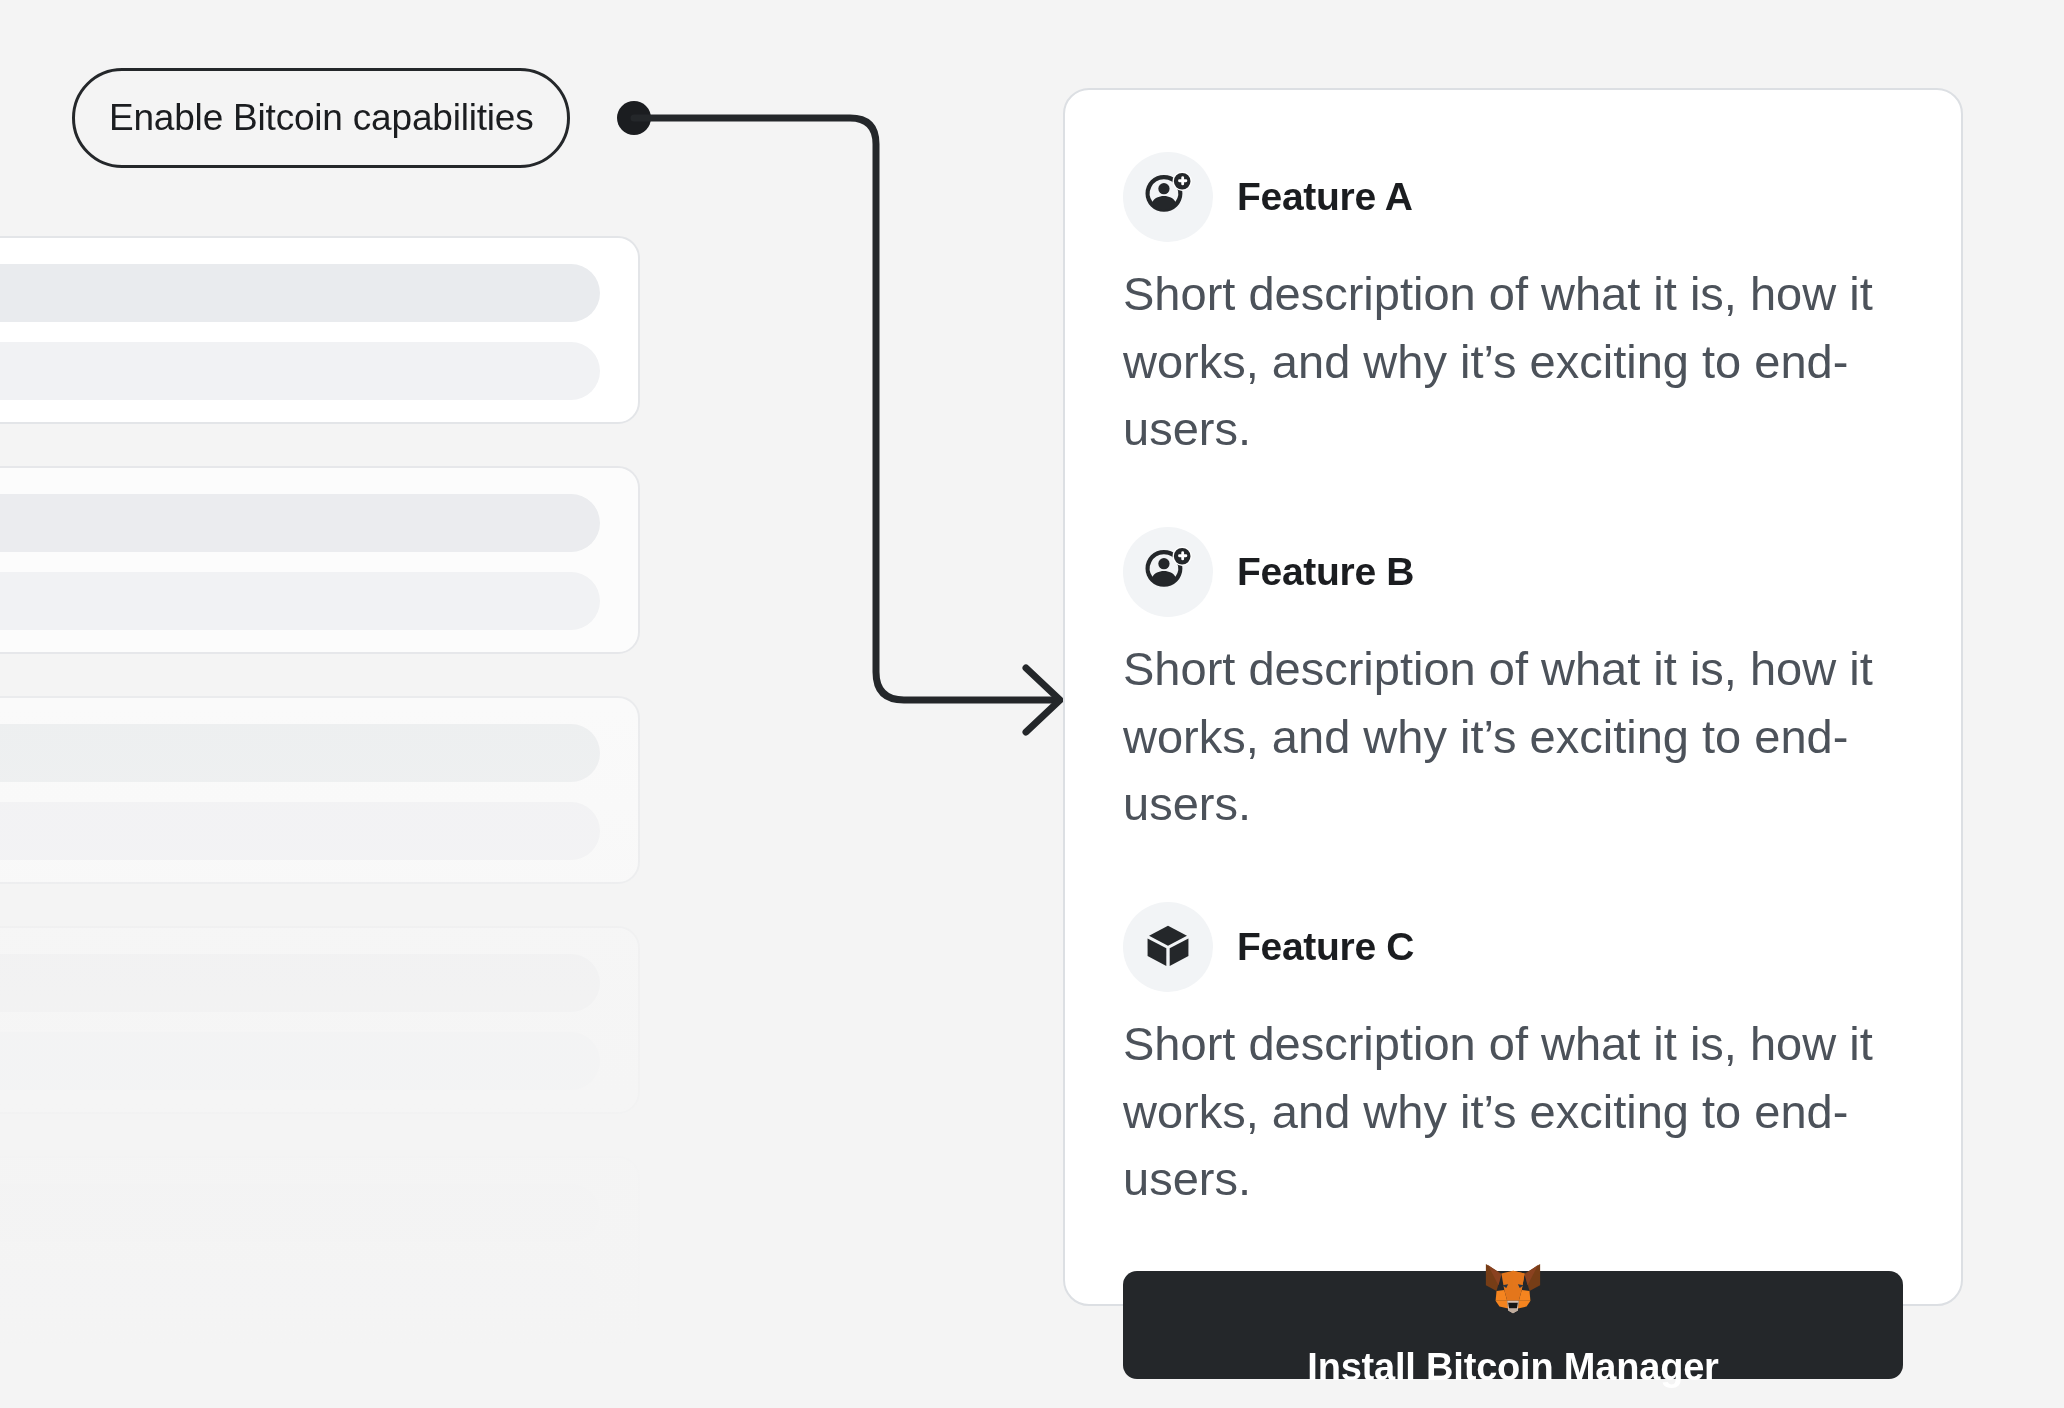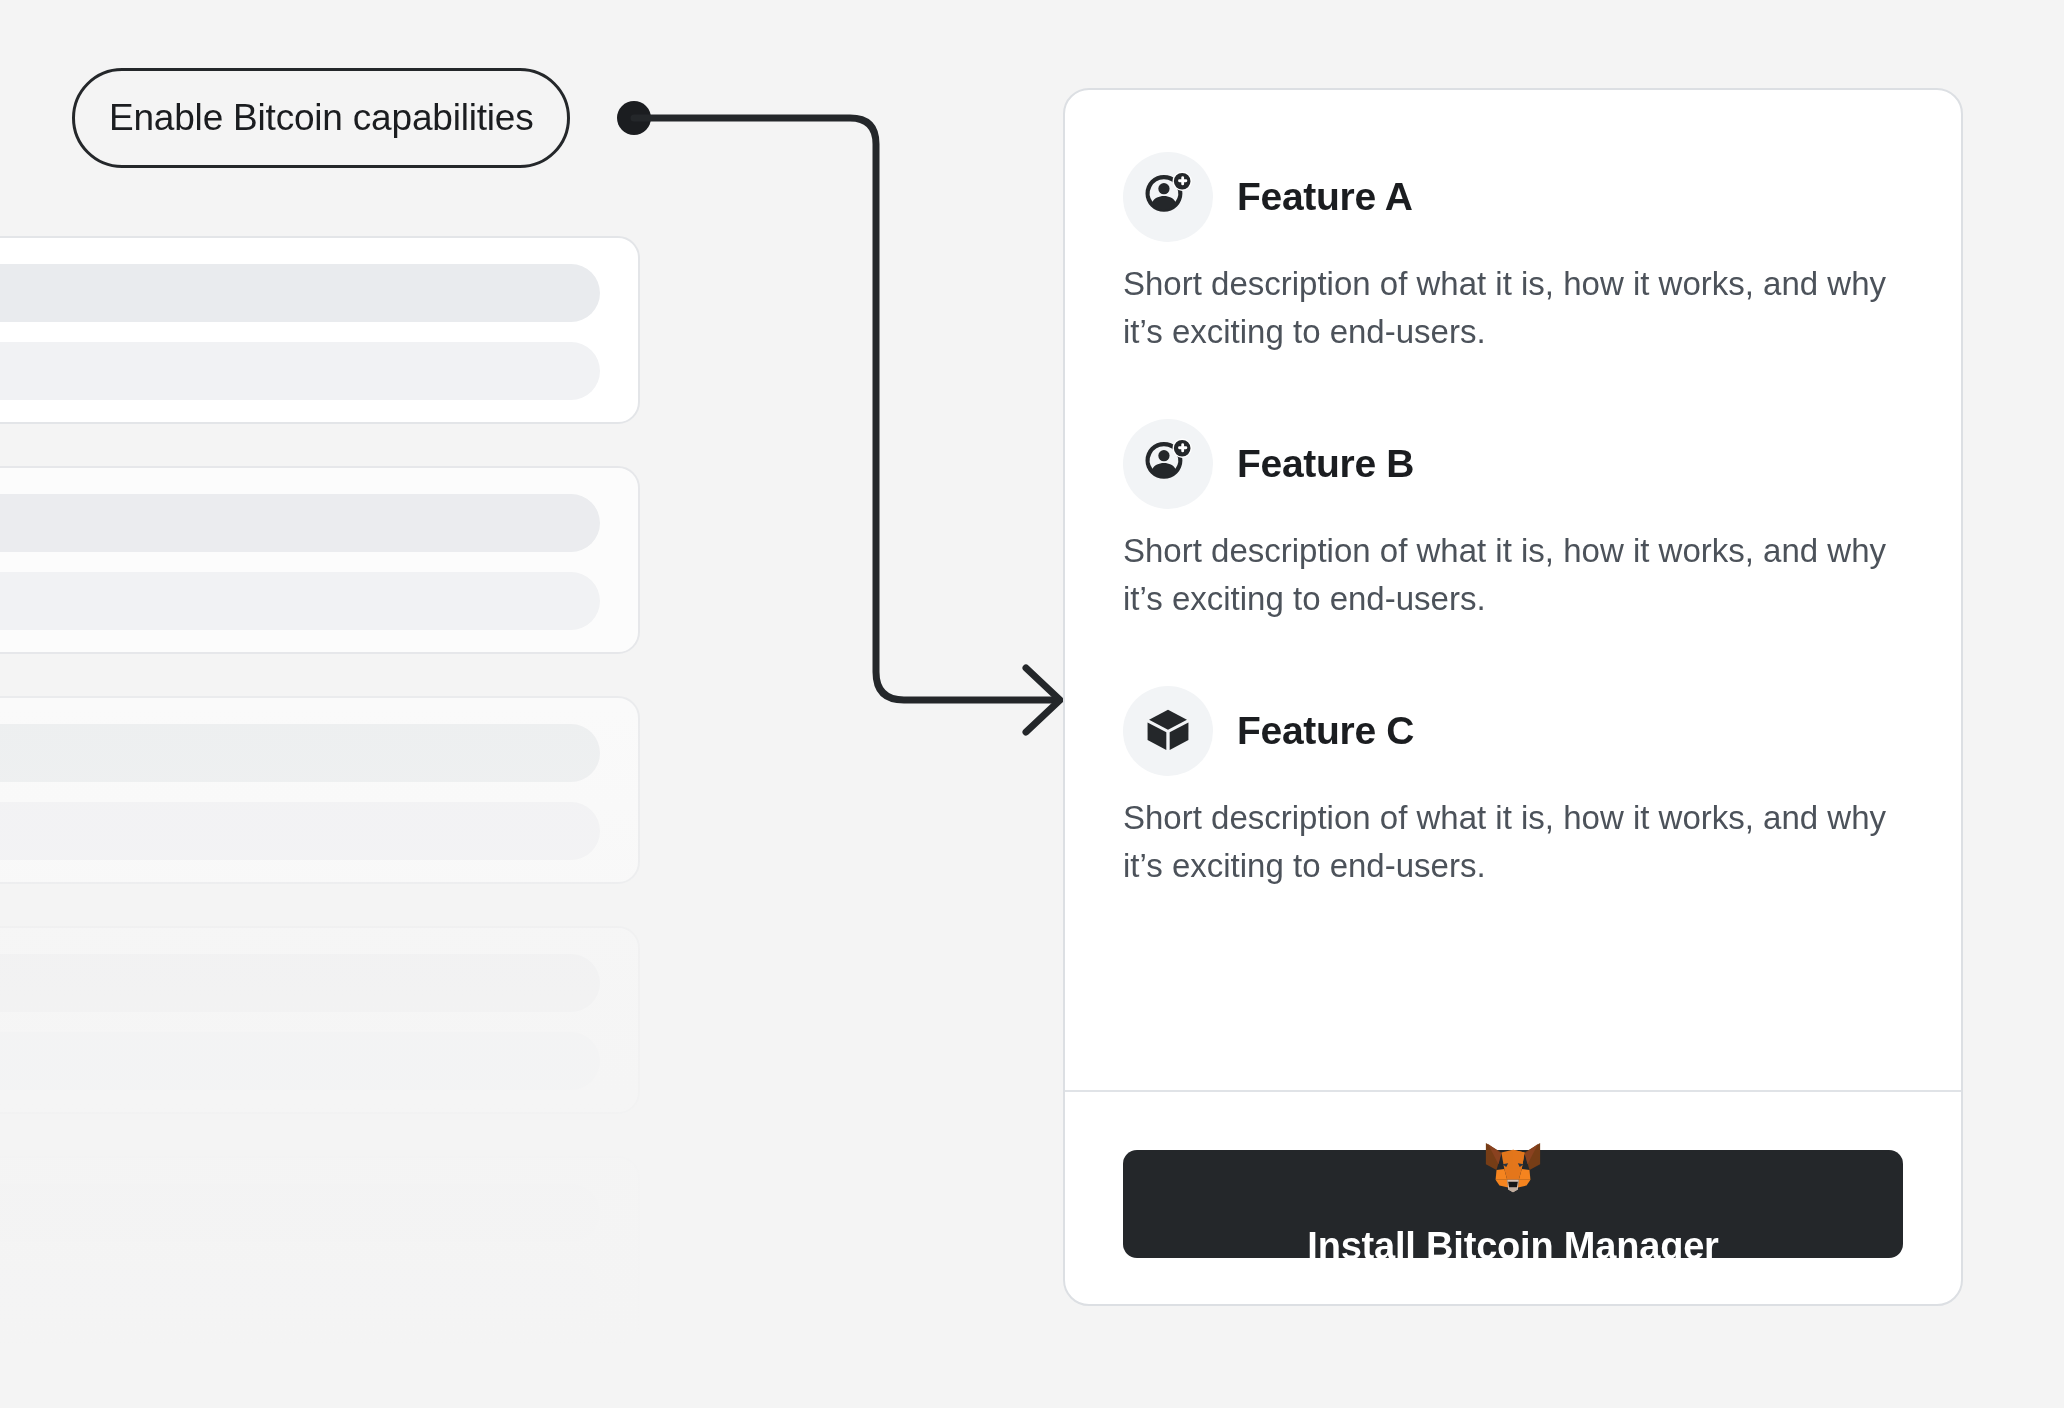--- a/index.html
+++ b/index.html
@@ -131,21 +131,21 @@
     flex: none;
   }
   .feature-title {
     font-size: 39px;
     font-weight: bold;
     color: #1b1d20;
     letter-spacing: -0.3px;
   }
   .feature-desc {
     margin-top: 18px;
-    font-size: 33px;
+    font-size: 47px;
     line-height: 1.44;
     color: #4c525a;
     max-width: 790px;
   }
 
   #card-divider {
     height: 2px;
     background: #e0e3e7;
     width: 100%;
   }

